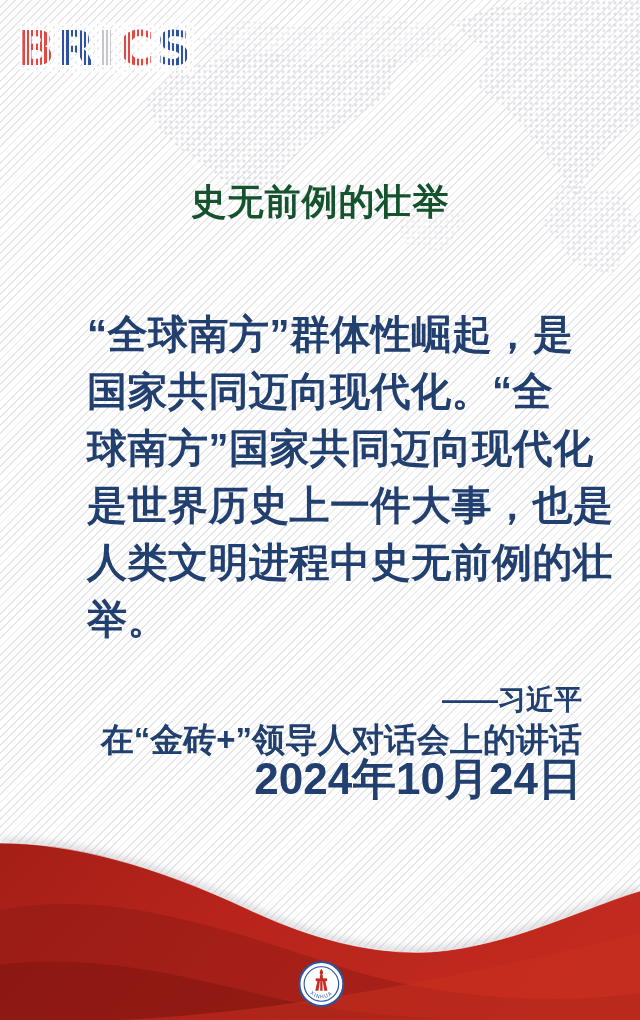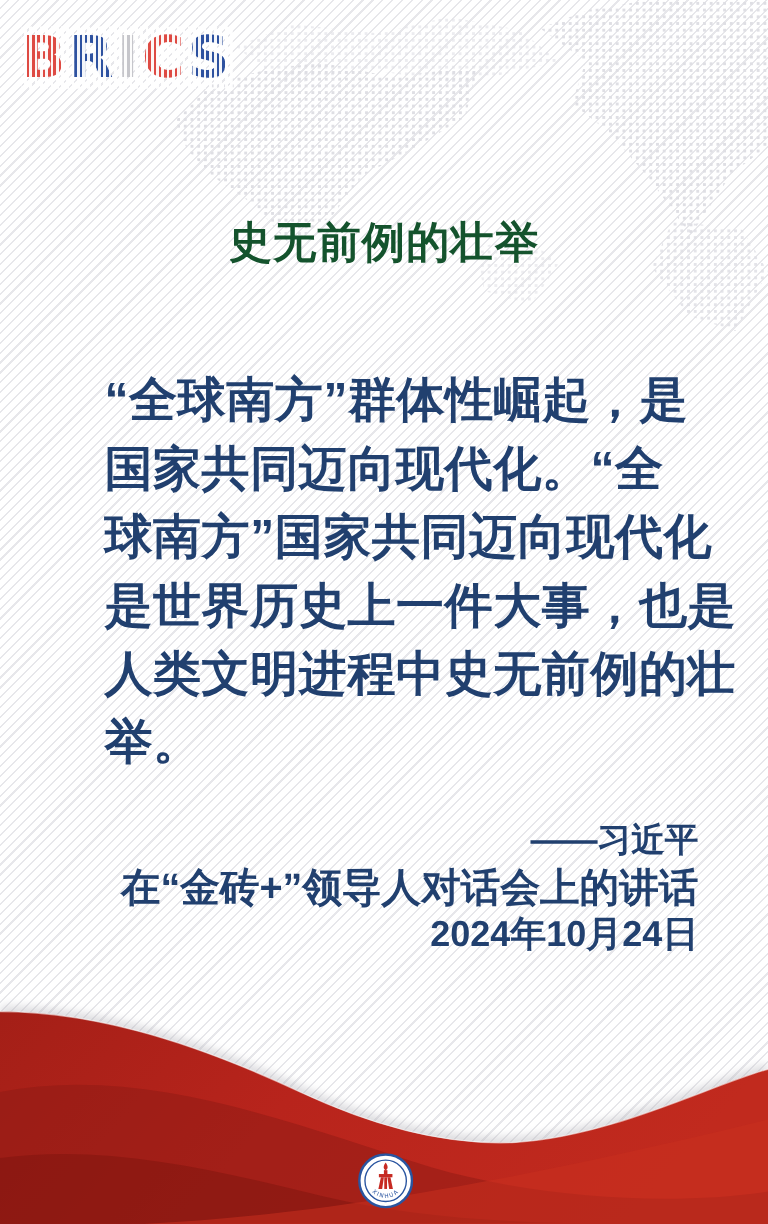--- a/index.html
+++ b/index.html
@@ -66,21 +66,21 @@
   }
   .quote .qline{white-space:nowrap;}
 
   
   .attribution{
     position:absolute;right:58px;top:680px;text-align:right;
     color:#21406f;font-weight:bold;
   }
   .attribution .author{font-size:28px;line-height:40px;}
   .attribution .occasion{font-size:33px;line-height:39px;margin-left:19px;}
-  .attribution .date{font-size:30px;line-height:40px;text-align:right;}
+  .attribution .date{font-size:44px;line-height:40px;text-align:right;}
 
   
   .wave-wrap{position:absolute;left:0;bottom:0;width:640px;height:205px;}
   .wave-wrap svg{display:block;width:640px;height:205px;}
 
   
   .footer-logo{
     position:absolute;left:50%;bottom:13px;transform:translateX(-47%);
     display:flex;align-items:center;gap:14px;
   }

